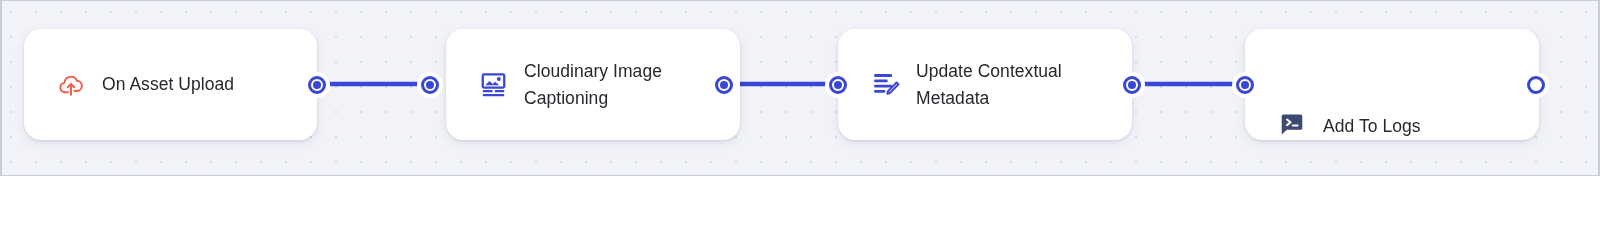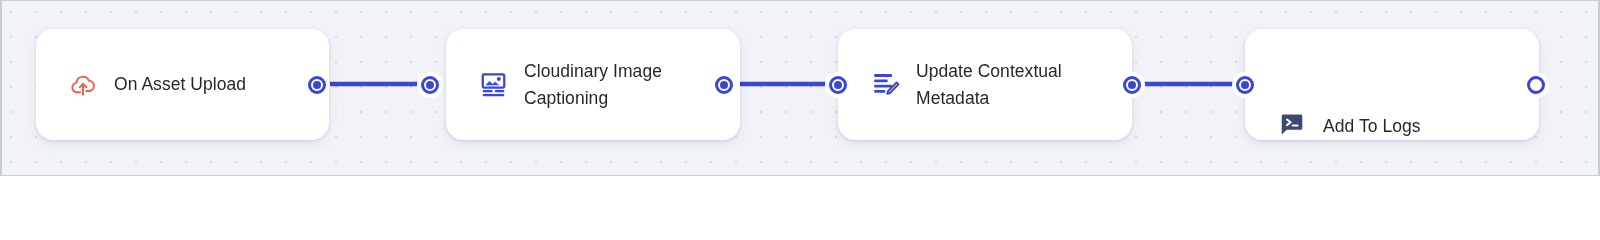--- a/index.html
+++ b/index.html
@@ -123,21 +123,21 @@
 <body>
 
 <div id="canvas">
 
   <svg id="edge-layer" viewBox="0 0 1600 176" preserveAspectRatio="none">
     <line class="edge-line" x1="315" y1="84" x2="428" y2="84"></line>
     <line class="edge-line" x1="722" y1="84" x2="836" y2="84"></line>
     <line class="edge-line" x1="1130" y1="84" x2="1243" y2="84"></line>
   </svg>
 
-  <div class="node" style="left:22px; width:293px;margin-left:12px;">
+  <div class="node" style="left:22px; width:293px;">
     <span class="node-icon">
       <svg width="28" height="28" viewBox="0 0 24 24" fill="none" stroke="#f0604d" stroke-width="1.7" stroke-linecap="round" stroke-linejoin="round">
         <path d="M6.6 18.2A4.1 4.1 0 0 1 6.4 10.05a5.6 5.6 0 0 1 10.75-1.6 4.35 4.35 0 0 1 .45 8.65"></path>
         <path d="M9.4 18.25h-2.8"></path>
         <path d="M17.4 17.1h-2.6"></path>
         <path d="M12 20.4V11.2"></path>
         <path d="M9.15 13.9 12 11.05l2.85 2.85"></path>
       </svg>
     </span>
     <span class="node-label">On Asset Upload</span>

